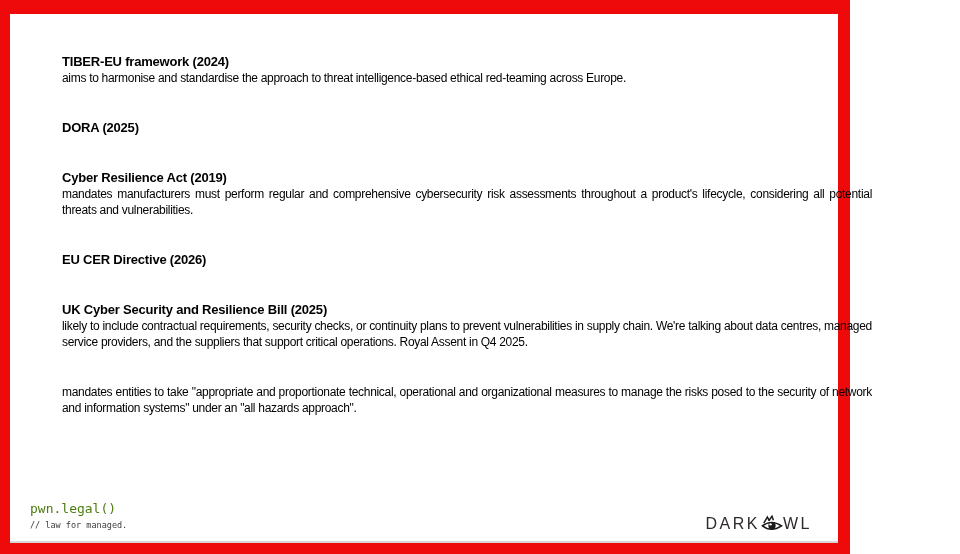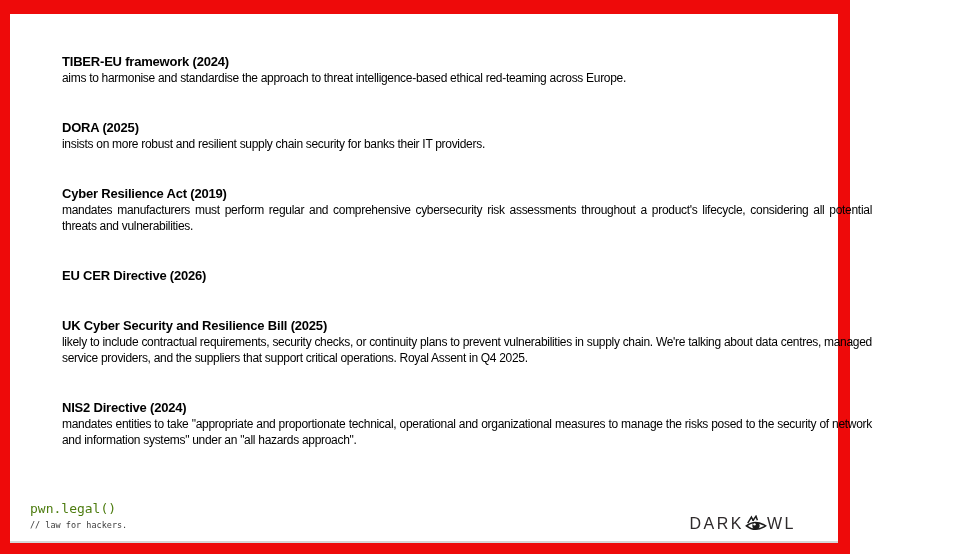--- a/index.html
+++ b/index.html
@@ -52,21 +52,21 @@
     color: #4d7c0f;
   }
   .tagline {
     font-family: "DejaVu Sans Mono", "Liberation Mono", monospace;
     font-size: 8.5px;
     margin-top: 4px;
     color: #3c3c3c;
   }
   .logo {
     position: absolute;
-    right: 42px; top: 501px;
+    right: 26px; top: 501px;
     display: flex;
     font-size: 16px;
     font-weight: 400;
     letter-spacing: 2.5px;
     color: #2e2a2b;
   }
   .logo .owl {
     width: 22px; height: 18px;
     margin: 0 0 0 1px;
     flex: 0 0 auto;
@@ -80,47 +80,45 @@
 
     <div class="content">
 
       <div class="section">
         <h2 class="section-title">TIBER-EU framework (2024)</h2>
         <p class="section-body"> aims to harmonise and standardise the approach to threat intelligence-based ethical red-teaming across Europe.</p>
       </div>
 
       <div class="section">
         <h2 class="section-title">DORA (2025)</h2>
-        <p class="section-body"> insists on more robust and resilient supply chain security for banks their IT providers.</p>
       </div>
 
       <div class="section">
         <h2 class="section-title">Cyber Resilience Act (2019)</h2>
         <p class="section-body"> mandates manufacturers must perform regular and comprehensive cybersecurity risk assessments throughout a product's lifecycle, considering all potential threats and vulnerabilities.</p>
       </div>
 
       <div class="section">
         <h2 class="section-title">EU CER Directive (2026)</h2>
       </div>
 
       <div class="section">
         <h2 class="section-title">UK Cyber Security and Resilience Bill (2025)</h2>
         <p class="section-body">likely to include contractual requirements, security checks, or continuity plans to prevent vulnerabilities in supply chain. We're talking about data centres, managed service providers, and the suppliers that support critical operations. Royal Assent in Q4 2025.</p>
       </div>
 
       <div class="section">
-        <h2 class="section-title">NIS2 Directive (2024)</h2>
         <p class="section-body">mandates entities to take "appropriate and proportionate technical, operational and organizational measures to manage the risks posed to the security of network and information systems" under an "all hazards approach".</p>
       </div>
 
     </div>
 
     <div class="footer-left">
       <div class="brand">pwn.legal()</div>
-      <div class="tagline">// law for hackers.</div>
+      <div class="tagline">// law for managed.</div>
     </div>
 
     <div class="logo">
       <span>DARK</span>
       <svg class="owl" viewBox="0 0 24 18" aria-hidden="true">
         <path d="M3,8 L7,1.5 L9,5.5" fill="none" stroke="#1b1b1b" stroke-width="1.6" stroke-linejoin="miter"></path>
         <path d="M8.5,5.5 L12,0.5 L13.5,5" fill="none" stroke="#1b1b1b" stroke-width="1.6" stroke-linejoin="miter"></path>
         <path d="M1.5,11 Q11,3.5 22.5,11 Q11,18.5 1.5,11 Z" fill="#ffffff" stroke="#1b1b1b" stroke-width="1.6"></path>
         <circle cx="12" cy="11" r="4" fill="#1b1b1b"></circle>
         <circle cx="10.4" cy="9.4" r="1.3" fill="#ffffff"></circle>

